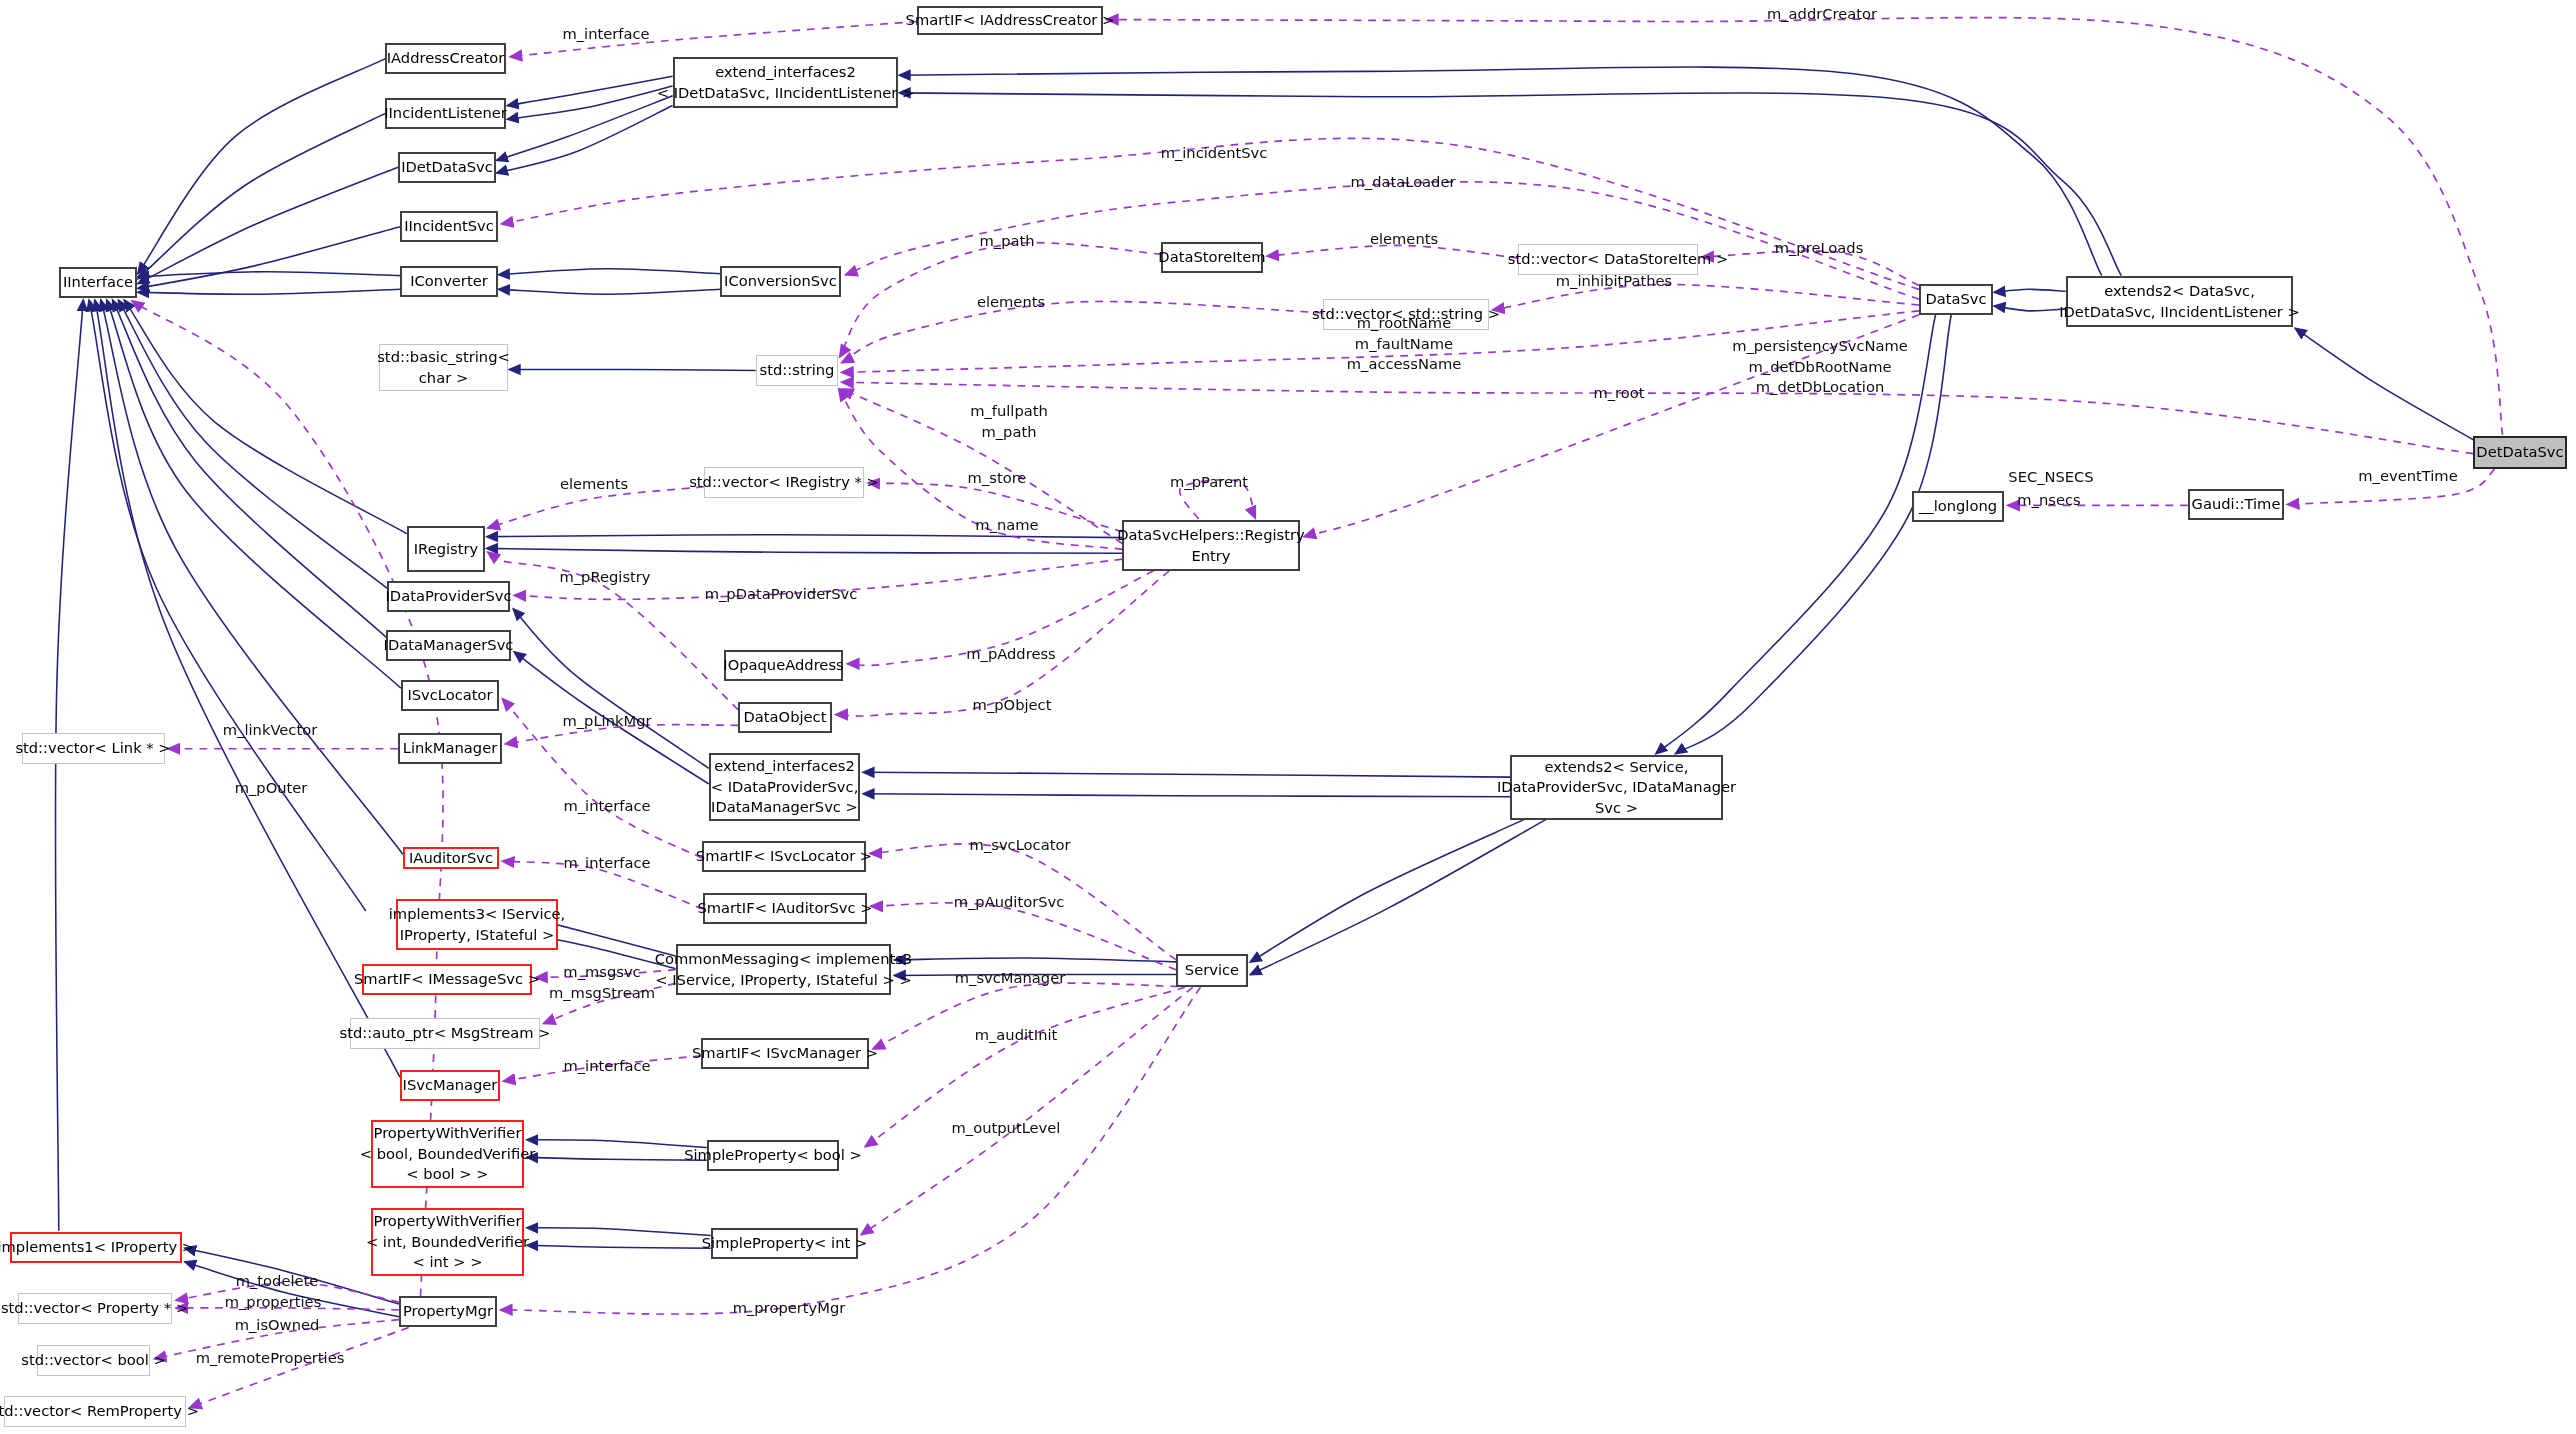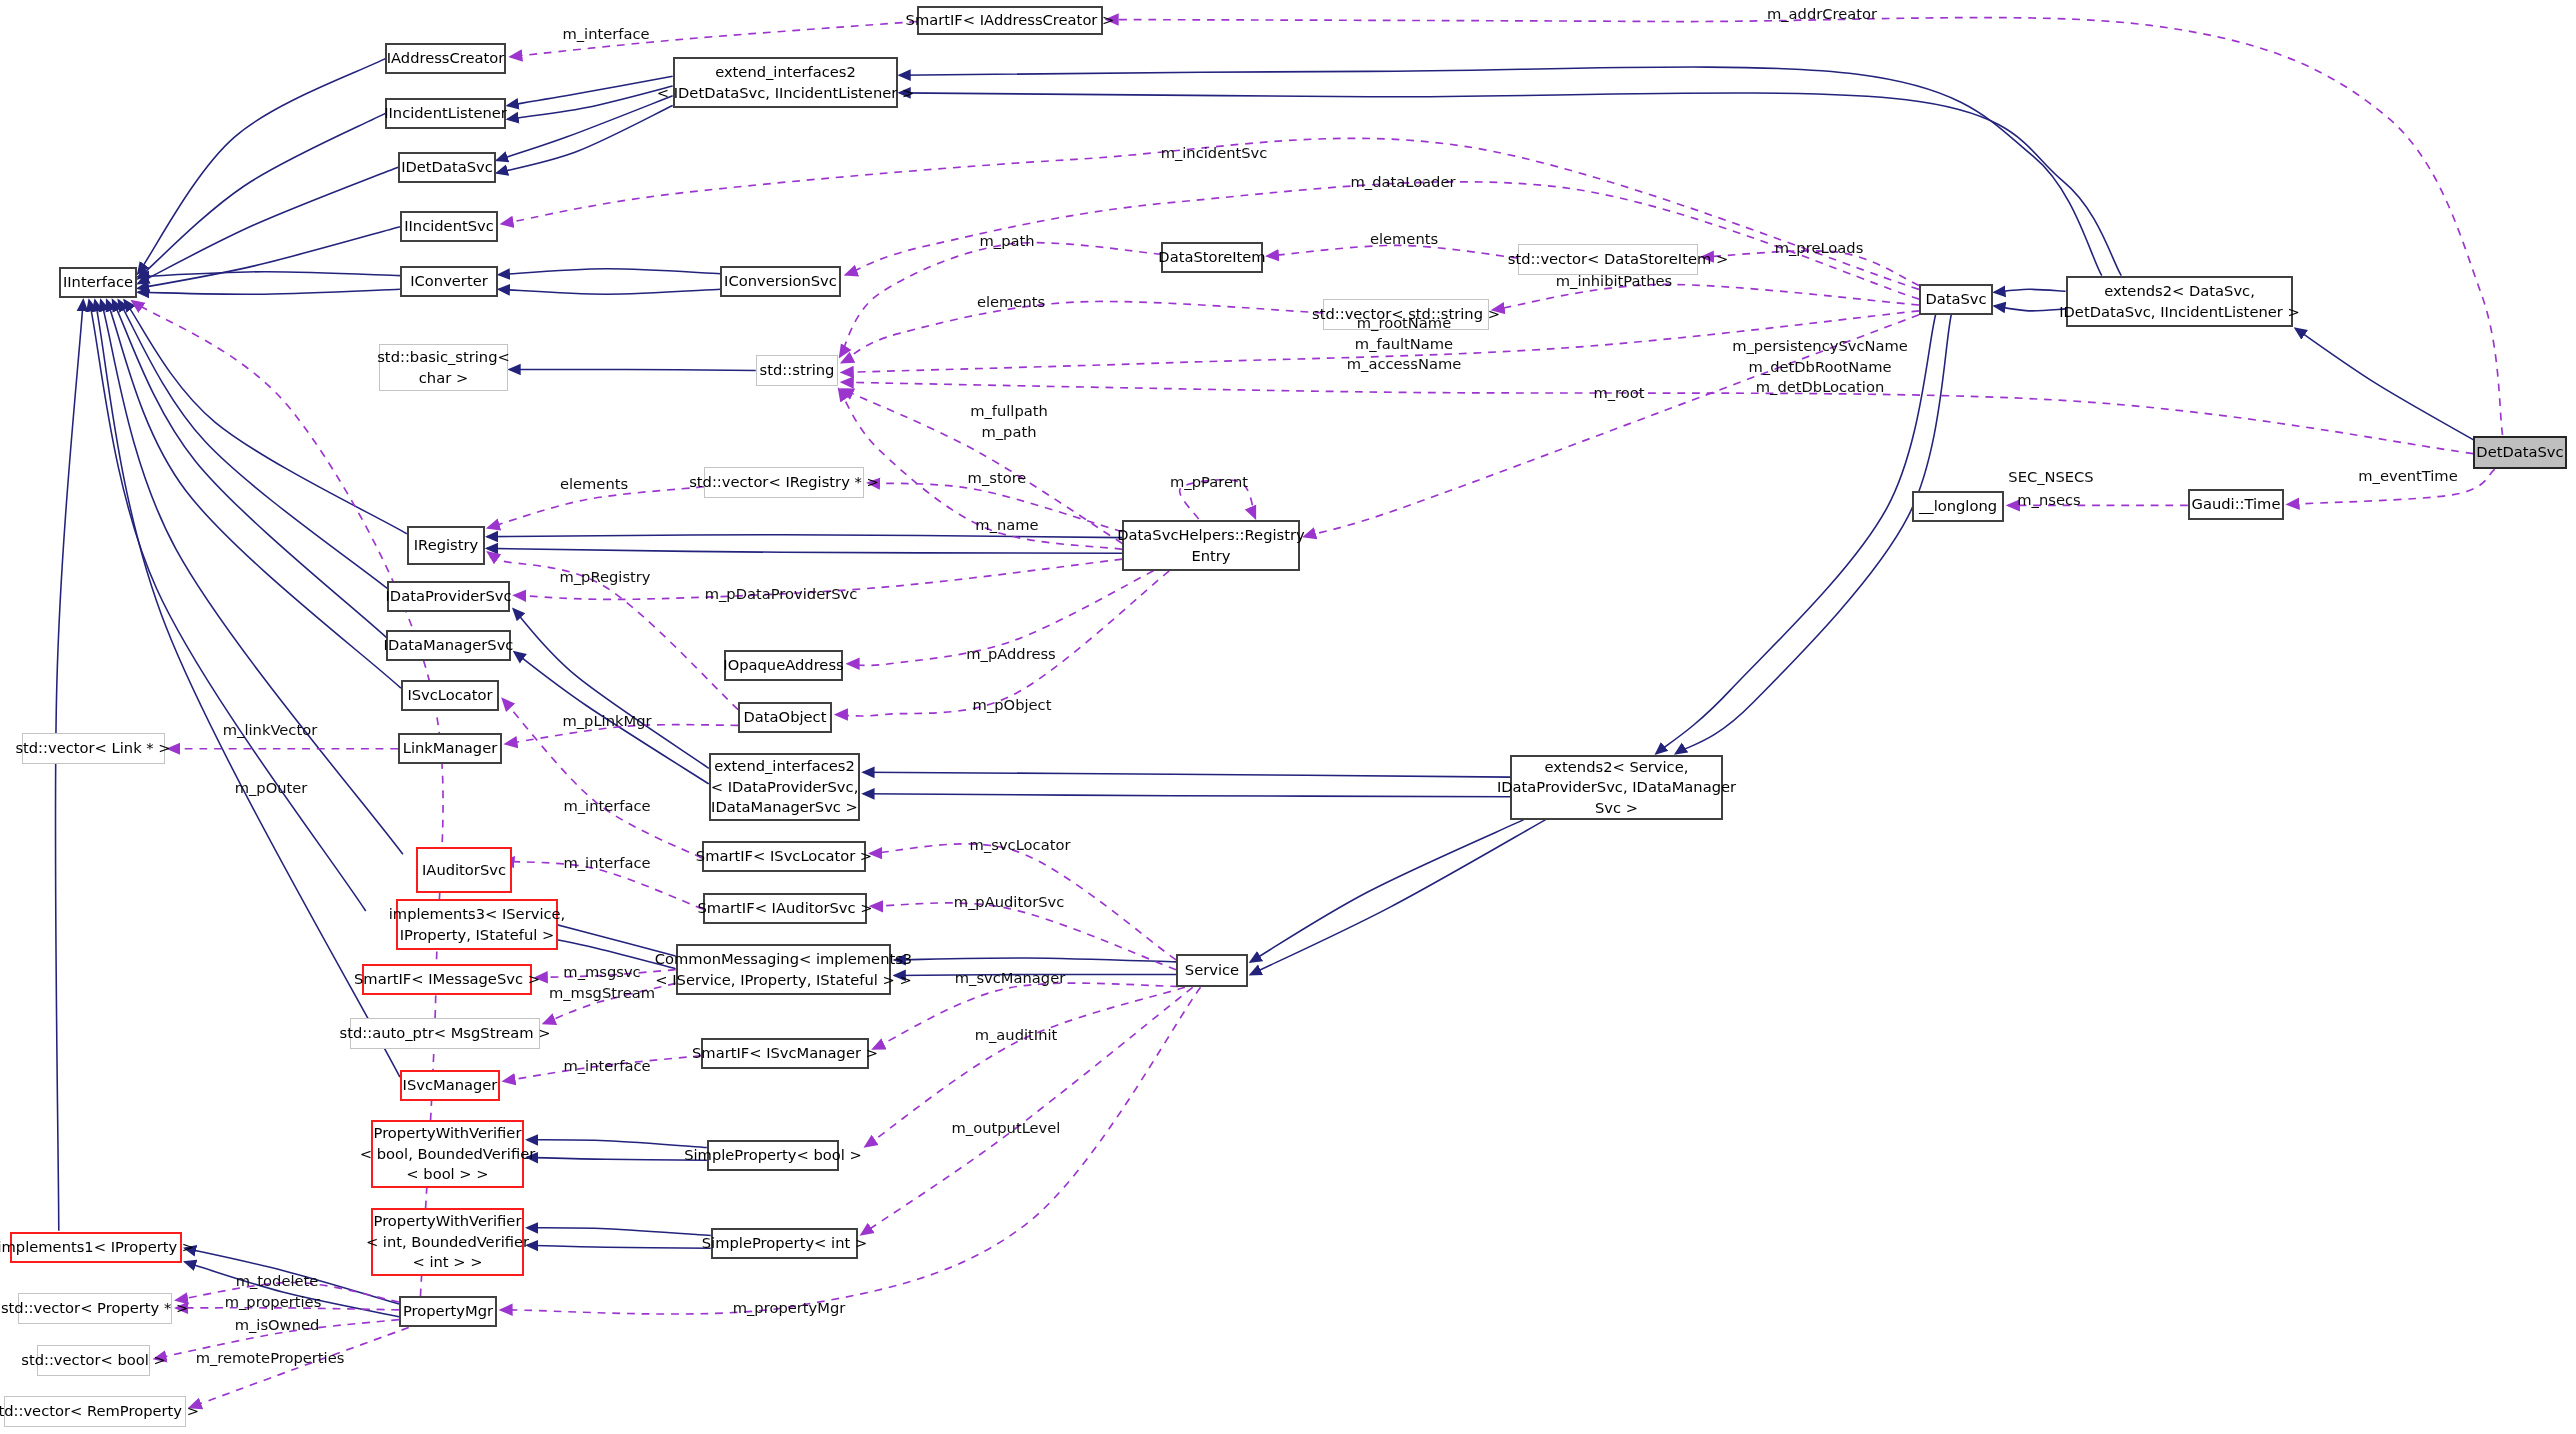--- a/index.html
+++ b/index.html
@@ -174,21 +174,21 @@
     </div>
     <div class="node " style="left: 1912px; top: 491px; width: 92px; height: 31px;">
       <div>__longlong</div>
     </div>
     <div class="node " style="left: 2188px; top: 489px; width: 96px; height: 31px;">
       <div>Gaudi::Time</div>
     </div>
     <div class="node external" style="left: 704px; top: 467px; width: 160px; height: 31px;">
       <div>std::vector&lt; IRegistry * &gt;</div>
     </div>
-    <div class="node " style="left: 407px; top: 526px; width: 78px; height: 39px;">
+    <div class="node " style="left: 407px; top: 526px; width: 78px; height: 46px;">
       <div>IRegistry</div>
     </div>
     <div class="node " style="left: 1122px; top: 520px; width: 178px; height: 51px;">
       <div>DataSvcHelpers::Registry</div>
       <div>Entry</div>
     </div>
     <div class="node " style="left: 387px; top: 581px; width: 123px; height: 31px;">
       <div>IDataProviderSvc</div>
     </div>
     <div class="node " style="left: 386px; top: 630px; width: 125px; height: 31px;">
@@ -215,21 +215,21 @@
       <div>IDataManagerSvc &gt;</div>
     </div>
     <div class="node " style="left: 1510px; top: 755px; width: 213px; height: 65px;">
       <div>extends2&lt; Service,</div>
       <div>IDataProviderSvc, IDataManager</div>
       <div>Svc &gt;</div>
     </div>
     <div class="node " style="left: 702px; top: 841px; width: 164px; height: 31px;">
       <div>SmartIF&lt; ISvcLocator &gt;</div>
     </div>
-    <div class="node red" style="left: 403px; top: 847px; width: 96px; height: 46px; margin-left: 13px;">
+    <div class="node red" style="left: 403px; top: 847px; width: 96px; height: 22px;">
       <div>IAuditorSvc</div>
     </div>
     <div class="node " style="left: 703px; top: 893px; width: 164px; height: 31px;">
       <div>SmartIF&lt; IAuditorSvc &gt;</div>
     </div>
     <div class="node red" style="left: 366px; top: 899px; width: 162px; height: 51px; margin-left: 30px;">
       <div>implements3&lt; IService,</div>
       <div>IProperty, IStateful &gt;</div>
     </div>
     <div class="node " style="left: 676px; top: 944px; width: 215px; height: 51px;">

